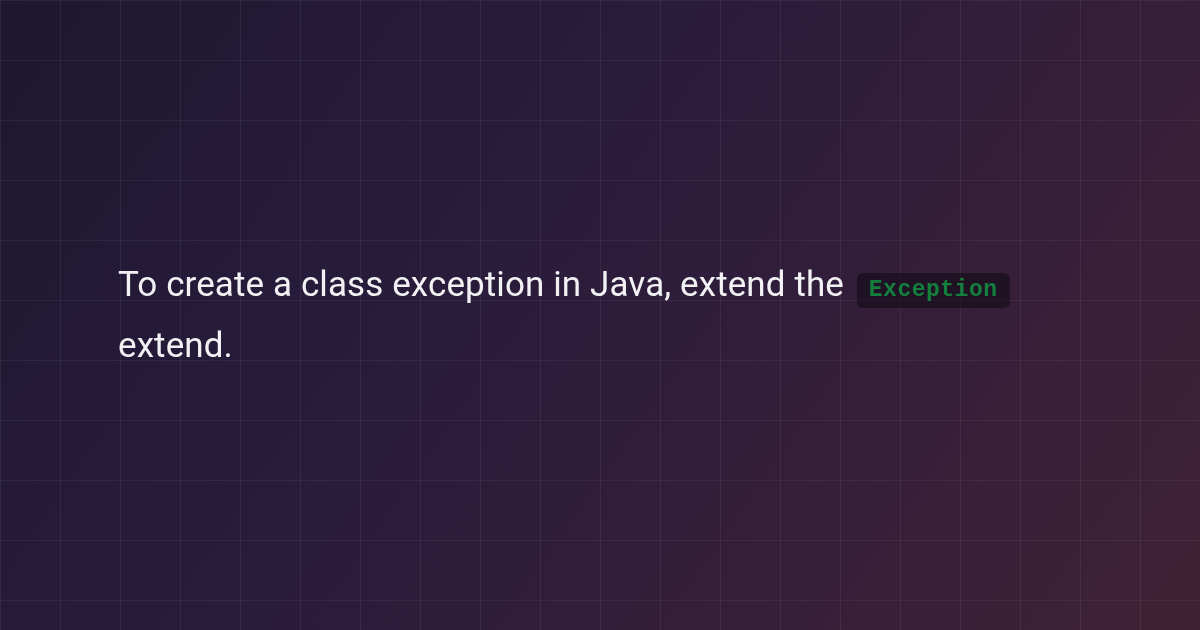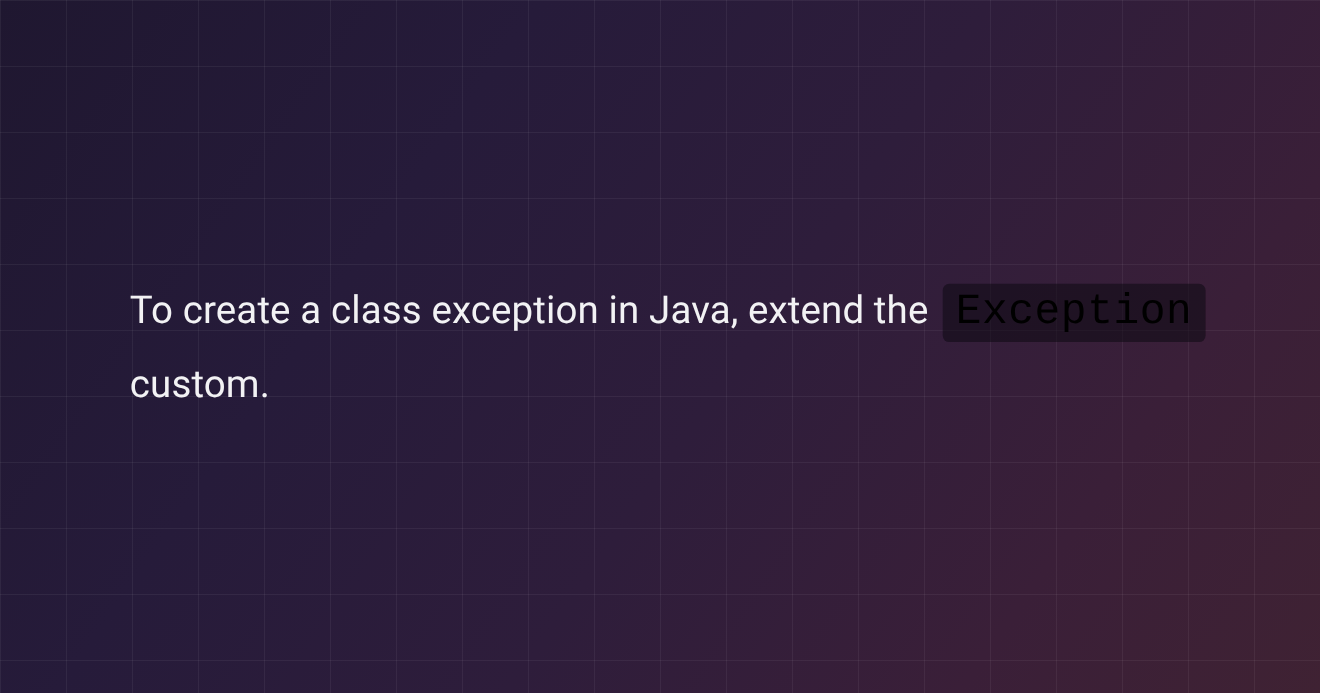--- a/index.html
+++ b/index.html
@@ -45,31 +45,32 @@
       color: #f2f2f4;
       font-size: 35px;
       line-height: 1.75;
       font-weight: 400;
       letter-spacing: 0.1px;
     }
     
     .code-inline {
       font-family: "SFMono-Regular", Consolas, "Liberation Mono", Menlo, monospace;
       background: rgba(12, 10, 18, 0.55);
-      color: #000000;
+      color: #15803d;
       padding: 4px 12px 5px 12px;
       border-radius: 6px;
-      font-size: 39px;
+      font-size: 23px;
       letter-spacing: 0.5px;
       margin: 0 4px;
+      font-weight: bold;
     }
   </style>
 </head>
 <body>
 
 <div class="background"></div>
 <div class="grid-overlay"></div>
 
 <div class="content">
   <p class="text-block">
-    <span>To create a class exception in Java, extend the </span><code class="code-inline">Exception</code><span> custom.</span>
+    <span>To create a class exception in Java, extend the </span><code class="code-inline">Exception</code><span> extend.</span>
   </p>
 </div>
 
 </body></html>

